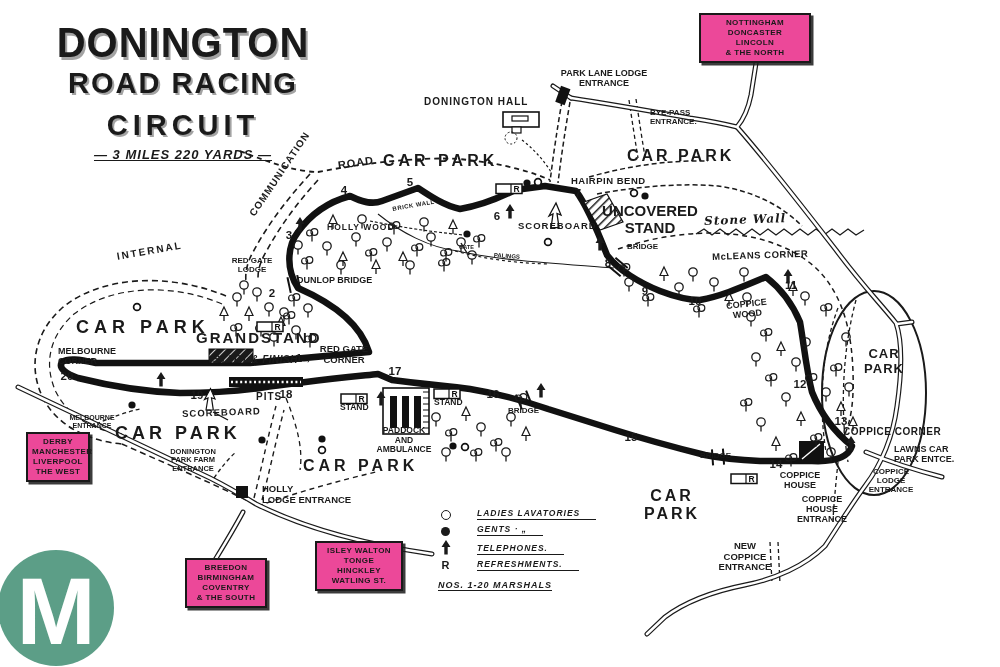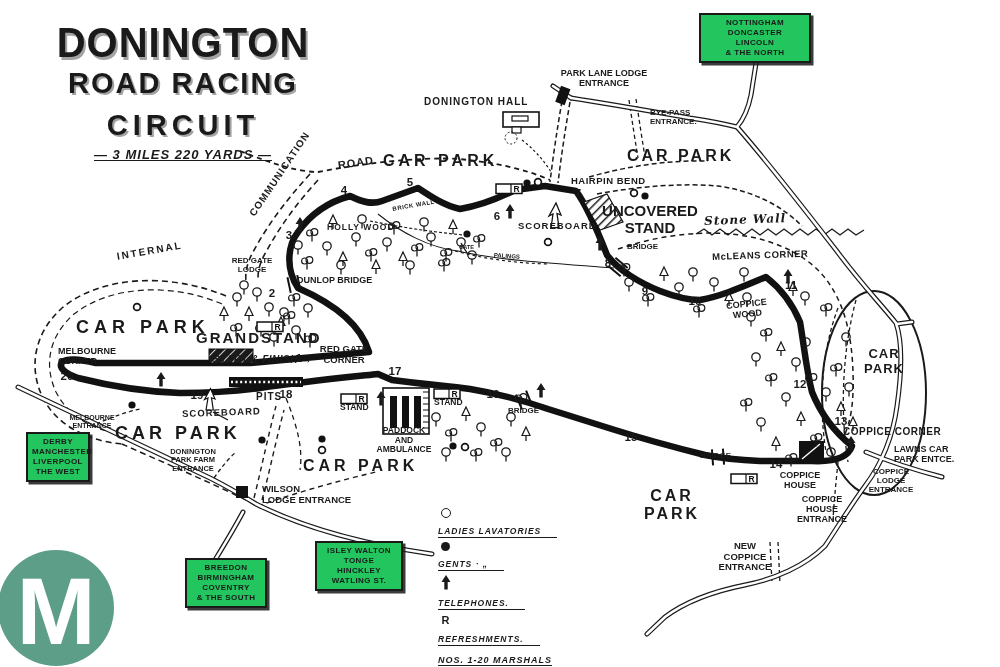--- a/index.html
+++ b/index.html
@@ -5,34 +5,34 @@
   html,body{margin:0;padding:0;background:#fff;}
   #stage{position:relative;width:1000px;height:667px;background:#fff;overflow:hidden;
          font-family:"Liberation Sans",sans-serif;color:#1a1a1a;}
   #map-svg{position:absolute;left:0;top:0;z-index:1;}
   #labels{position:absolute;left:0;top:0;width:100%;height:100%;z-index:3;pointer-events:none;}
   .lbl{position:absolute;font-weight:700;white-space:pre-line;line-height:1.12;
        transform-origin:left top;color:#1a1a1a;}
   .lbl.script{font-family:"DejaVu Serif",serif;font-style:italic;font-weight:600;letter-spacing:1px;}
   .lbl.italic{font-style:italic;}
   .mnum{position:absolute;font-weight:800;font-size:11.5px;transform:translate(-50%,-50%);z-index:4;}
-  .signbox{position:absolute;z-index:5;border:2px solid #1a1a1a;background:#22c55e;
+  .signbox{position:absolute;z-index:5;border:2px solid #1a1a1a;background:#ec4899;
        box-shadow:2.5px 2.5px 0 rgba(26,26,26,.85);font-size:8px;font-weight:700;text-align:center;
        line-height:1.25;padding:3px 4px;white-space:pre-line;letter-spacing:.4px;}
   #title{position:absolute;left:24px;top:20px;width:318px;text-align:center;z-index:5;}
   #title .t1{font-size:40px;font-weight:800;letter-spacing:1px;transform:scaleY(1.05);
        text-shadow:2px 3px 0 rgba(26,26,26,.4);}
   #title .t2{font-size:29px;font-weight:800;letter-spacing:2px;margin-top:2px;
        text-shadow:2px 2px 0 rgba(26,26,26,.4);}
   #title .t3{font-size:29px;font-weight:800;letter-spacing:5px;margin-top:9px;
        text-shadow:2px 2px 0 rgba(26,26,26,.4);}
   #title .dist{font-size:13px;font-weight:700;font-style:italic;margin-top:5px;
        text-decoration:underline;letter-spacing:1px;}
   #legend{position:absolute;left:438px;top:508px;z-index:5;}
-  .leg-row{display:flex;align-items:flex-start;gap:8px;margin-bottom:3.5px;flex-direction:column;}
+  .leg-row{display:flex;align-items:flex-end;gap:24px;margin-bottom:3.5px;}
   .leg-sym{width:15px;display:flex;justify-content:center;align-items:center;}
   .leg-txt{font-size:8.5px;font-weight:700;letter-spacing:1px;border-bottom:1.6px solid #1a1a1a;
        padding:0 16px 1px 0;font-style:italic;}
   .leg-foot{font-size:9px;font-weight:800;letter-spacing:1px;border-bottom:1.6px solid #1a1a1a;
        display:inline-block;margin-top:2px;font-style:italic;}
   .sym-circle-open{width:8px;height:8px;border:1.8px solid #1a1a1a;border-radius:50%;}
   .sym-circle-fill{width:9px;height:9px;background:#1a1a1a;border-radius:50%;}
   .sym-R{font-size:11px;font-weight:800;}
   #logo{position:absolute;left:0;top:545px;z-index:6;}
 </style>
@@ -397,21 +397,21 @@
 HOUSE
 ENTRANCE</div>
       <div class="lbl" style="left: 745px; top: 541px; font-size: 9.5px; transform: translateX(-50%); text-align: center;">NEW
 COPPICE
 ENTRANCE</div>
       <div class="lbl" style="left: 92px; top: 414px; font-size: 7px; transform: translateX(-50%); text-align: center;">MELBOURNE
 ENTRANCE</div>
       <div class="lbl" style="left: 193px; top: 448px; font-size: 7.5px; transform: translateX(-50%); text-align: center;">DONINGTON
 PARK FARM
 ENTRANCE</div>
-      <div class="lbl" style="left: 262px; top: 484px; font-size: 9.5px;">WILSON
+      <div class="lbl" style="left: 262px; top: 484px; font-size: 9.5px;">HOLLY
 LODGE ENTRANCE</div>
       <div class="mnum" style="left: 299px; top: 358px;">1</div>
       <div class="mnum" style="left: 272px; top: 293px;">2</div>
       <div class="mnum" style="left: 289px; top: 235px;">3</div>
       <div class="mnum" style="left: 344px; top: 190px;">4</div>
       <div class="mnum" style="left: 410px; top: 182px;">5</div>
       <div class="mnum" style="left: 497px; top: 216px;">6</div>
       <div class="mnum" style="left: 578px; top: 193px;">7</div>
       <div class="mnum" style="left: 608px; top: 263px;">8</div>
       <div class="mnum" style="left: 645px; top: 291px;">9</div>

